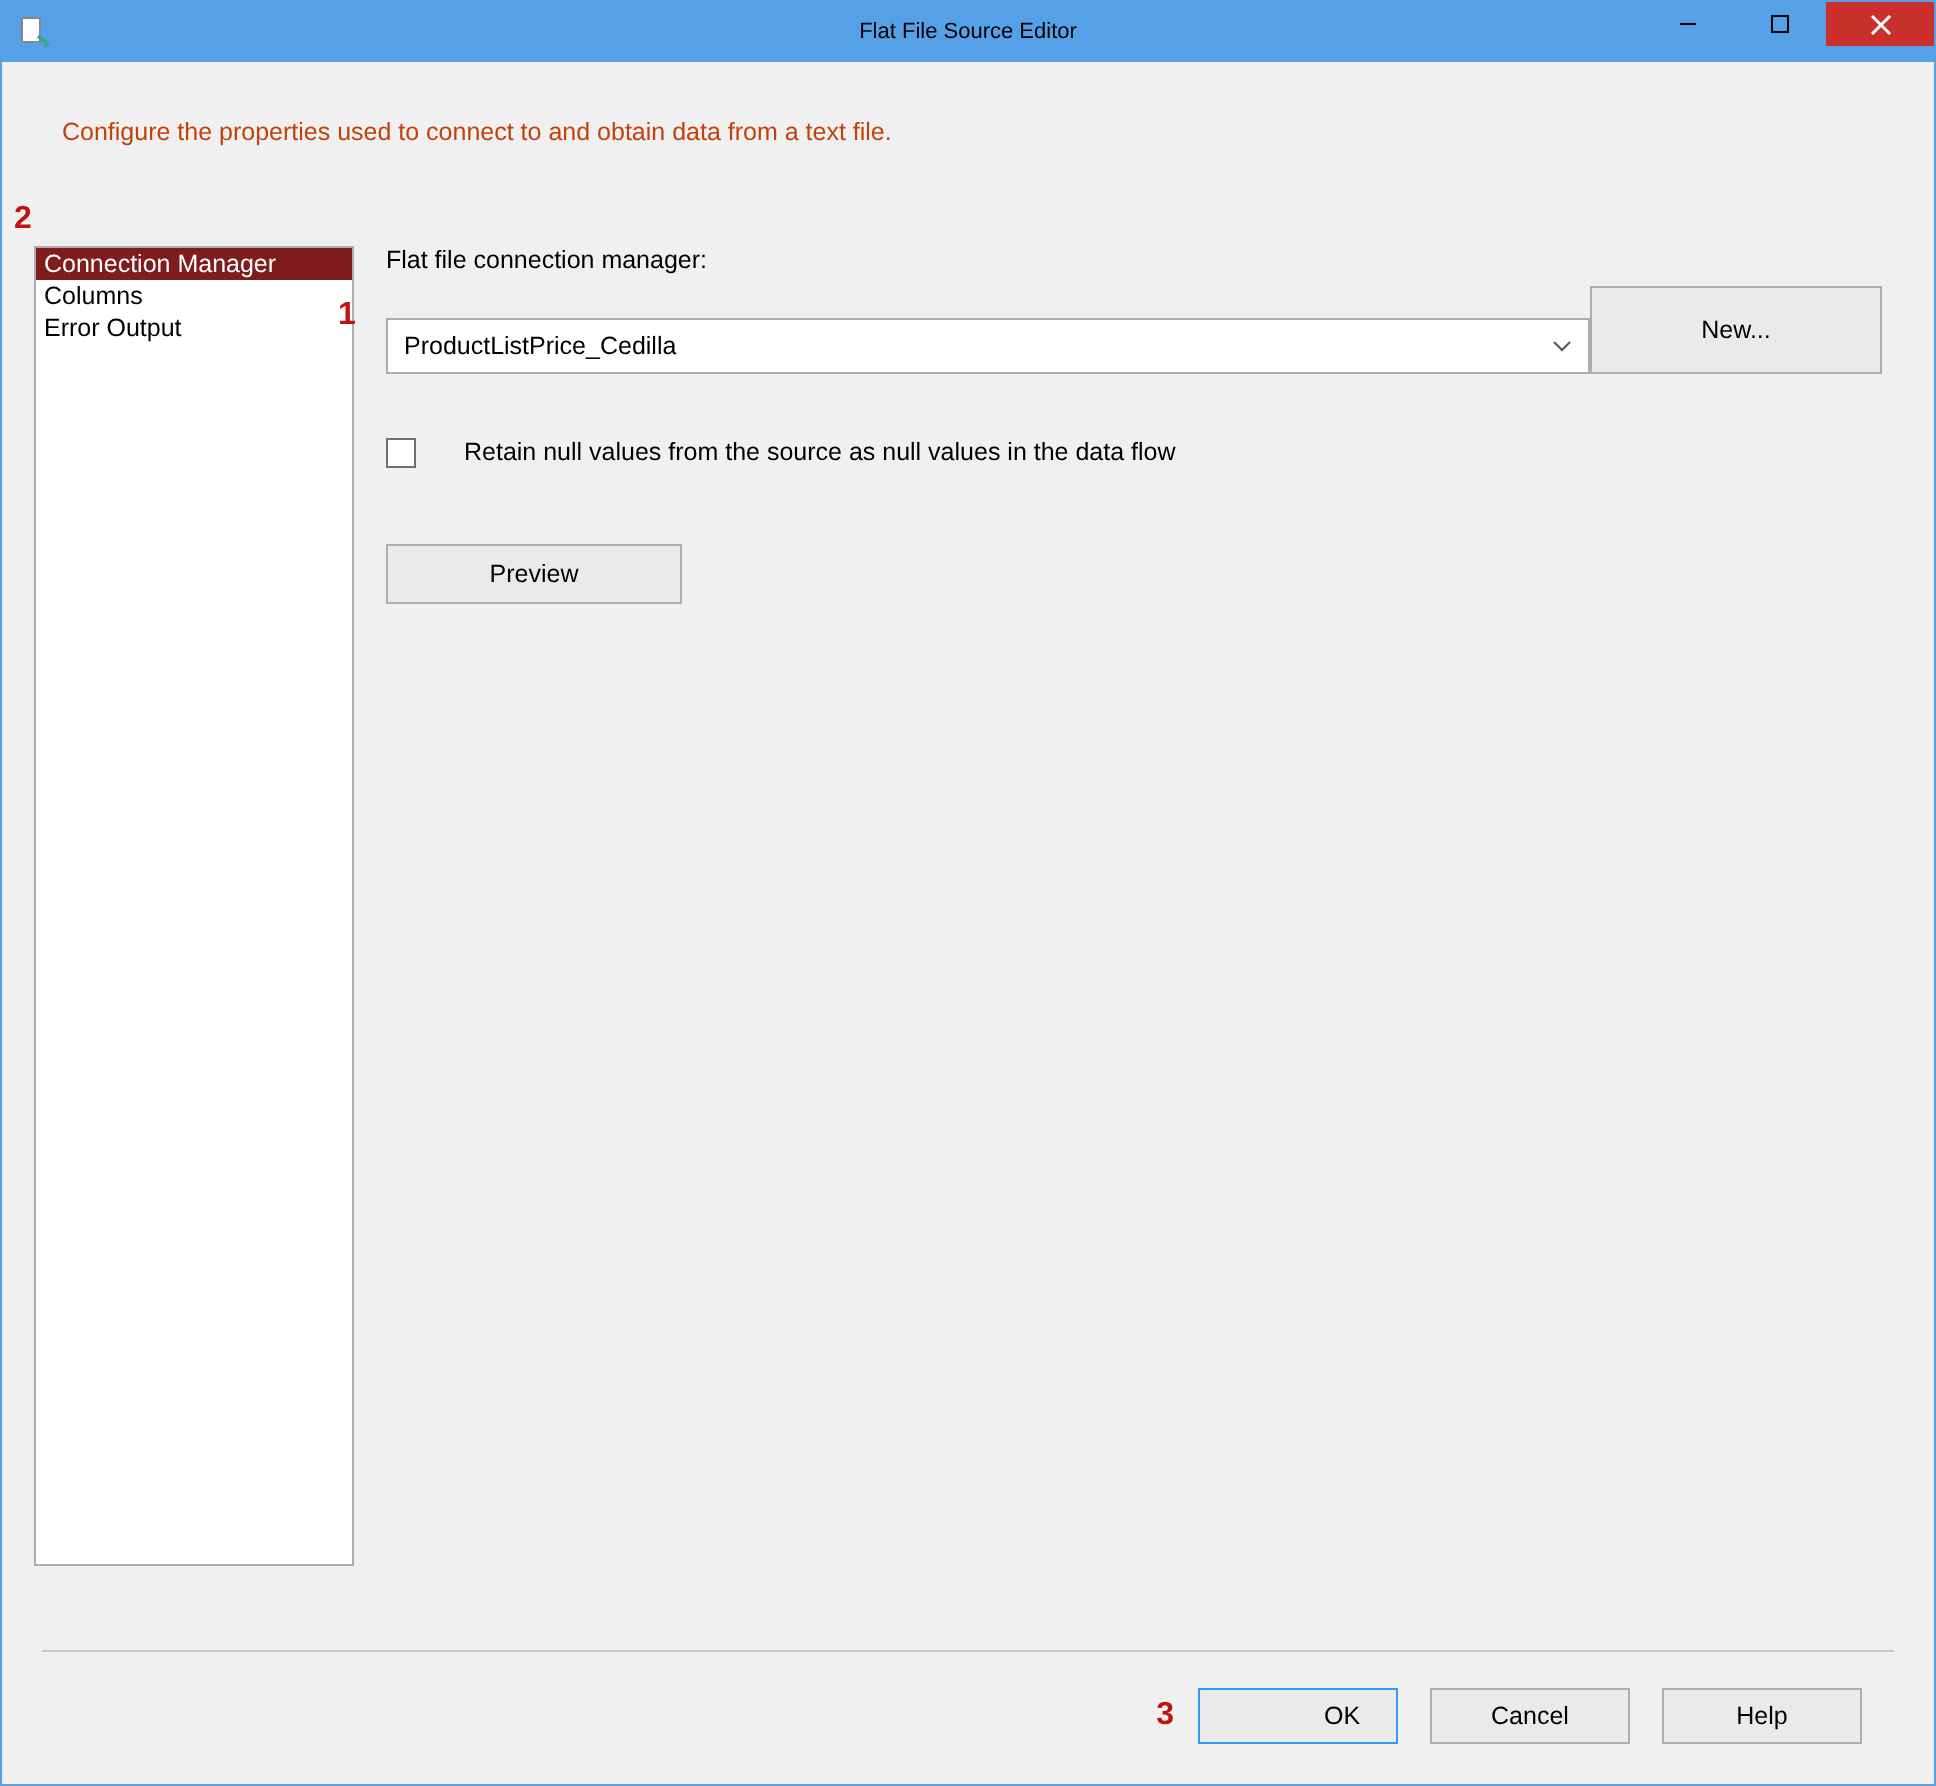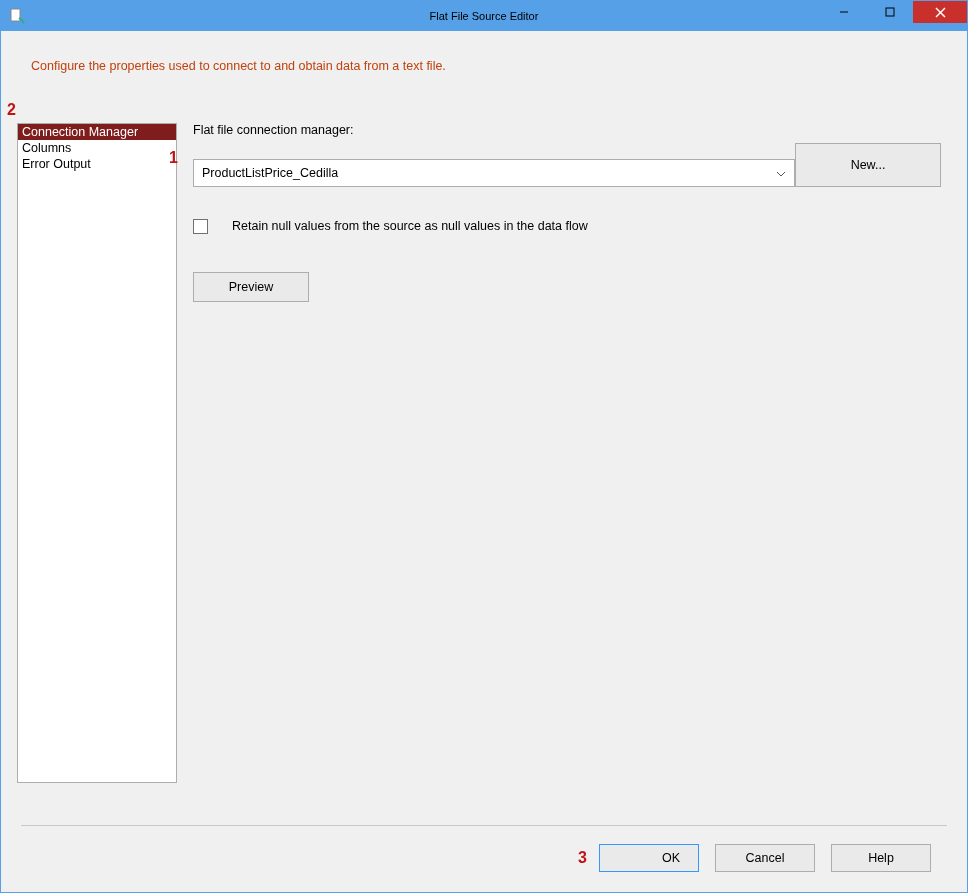--- a/index.html
+++ b/index.html
@@ -149,21 +149,21 @@
     font-size: 12.5px;
   }
   .checkbox {
     width: 15px;
     height: 15px;
     border: 1px solid #707070;
     background: #fff;
   }
   .preview-btn {
     margin-top: 38px;
-    width: 116px;
+    width: 148px;
     height: 30px;
     background: #eaeaea;
     border: 1px solid #adadad;
     font-size: 12.5px;
     display: flex;
     align-items: center;
     justify-content: center;
     cursor: default;
   }
   .separator {

